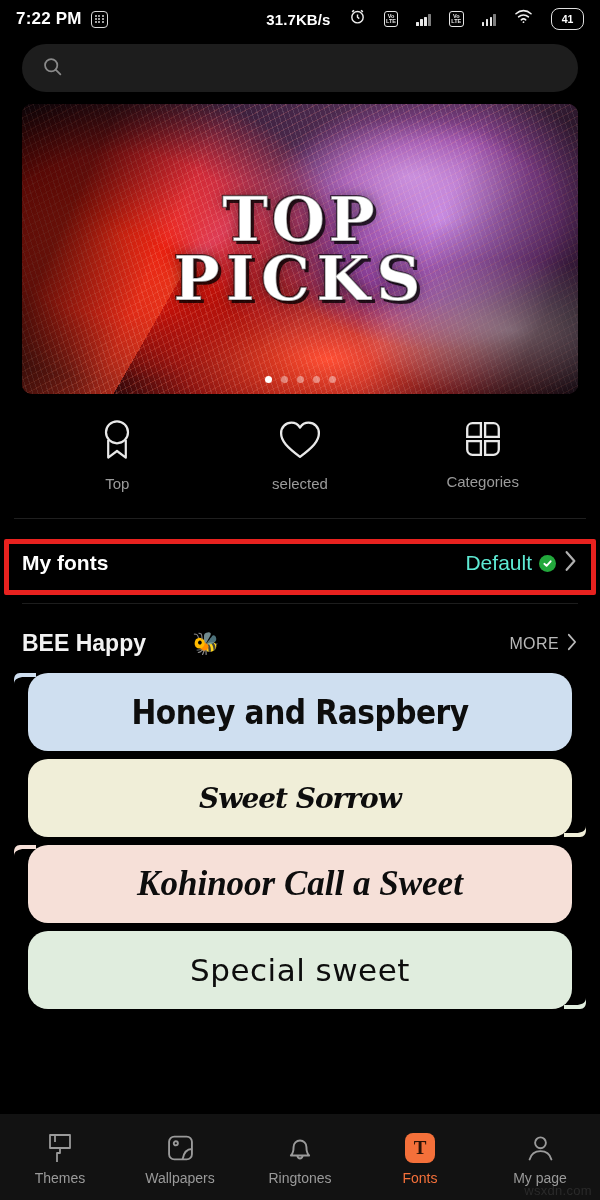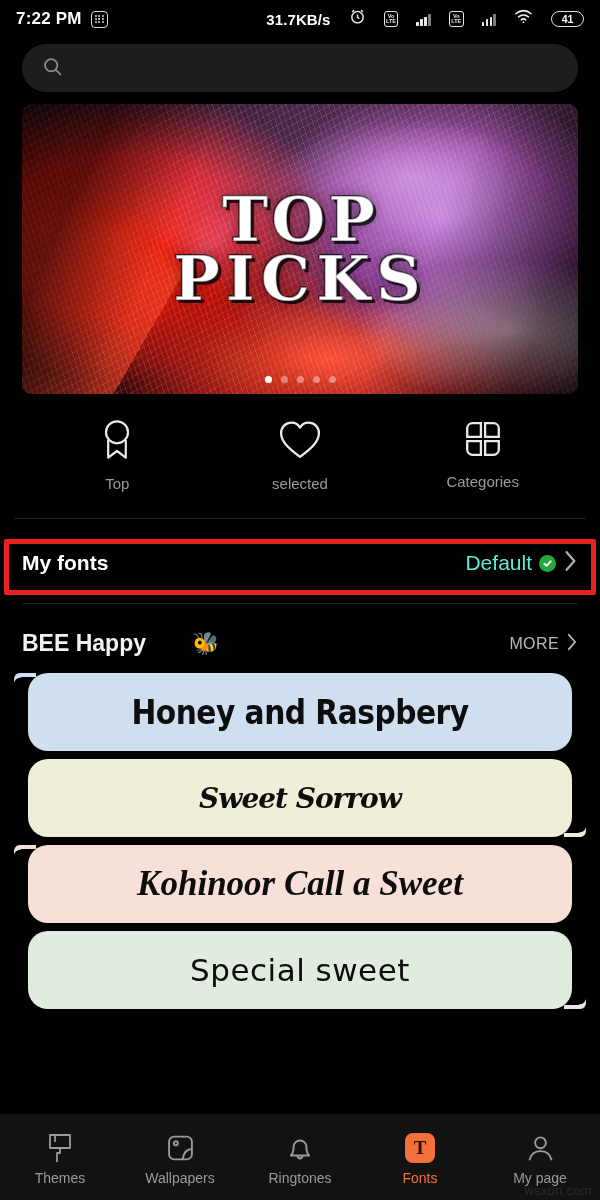--- a/index.html
+++ b/index.html
@@ -28,21 +28,21 @@
   .volte {
     border:1.4px solid #e6e6e6; border-radius:3px;
     font-size:5.5px; line-height:5.5px; font-weight:700; color:#e6e6e6;
     padding:1.5px 1.5px; text-align:center; letter-spacing:0;
   }
   .bars { display:flex; align-items:flex-end; gap:1.3px; height:13px; }
   .bars i { width:2.6px; background:#e8e8e8; display:block; border-radius:.5px; }
   .bars i:nth-child(1){height:4px;} .bars i:nth-child(2){height:6.5px;}
   .bars i:nth-child(3){height:9px;} .bars i:nth-child(4){height:12px; background:#7d7d7d;}
   .battery {
-    width:33px; height:16px; border:1.6px solid #e0e0e0; border-radius:8px;
+    width:33px; height:22px; border:1.6px solid #e0e0e0; border-radius:8px;
     display:flex; align-items:center; justify-content:center;
     font-size:10.5px; font-weight:700; color:#fff; position:relative;
   }
 
   
   .search-wrap { padding:6px 22px 0; }
   .searchbar {
     height:48px; background:#1d1d1d; border-radius:24px;
     display:flex; align-items:center; padding:0 20px;
   }

